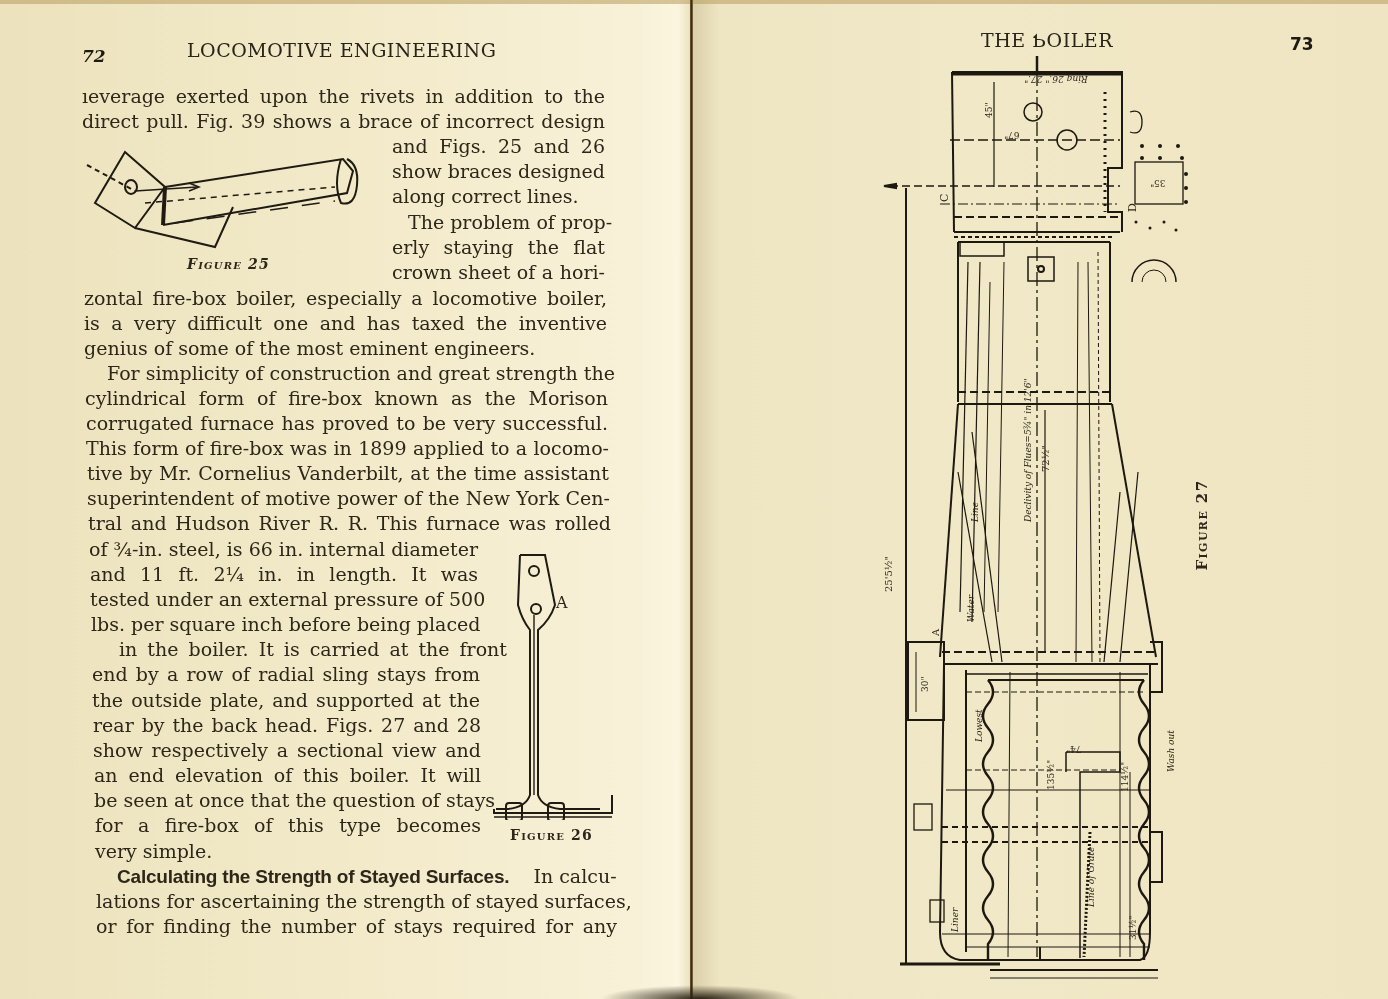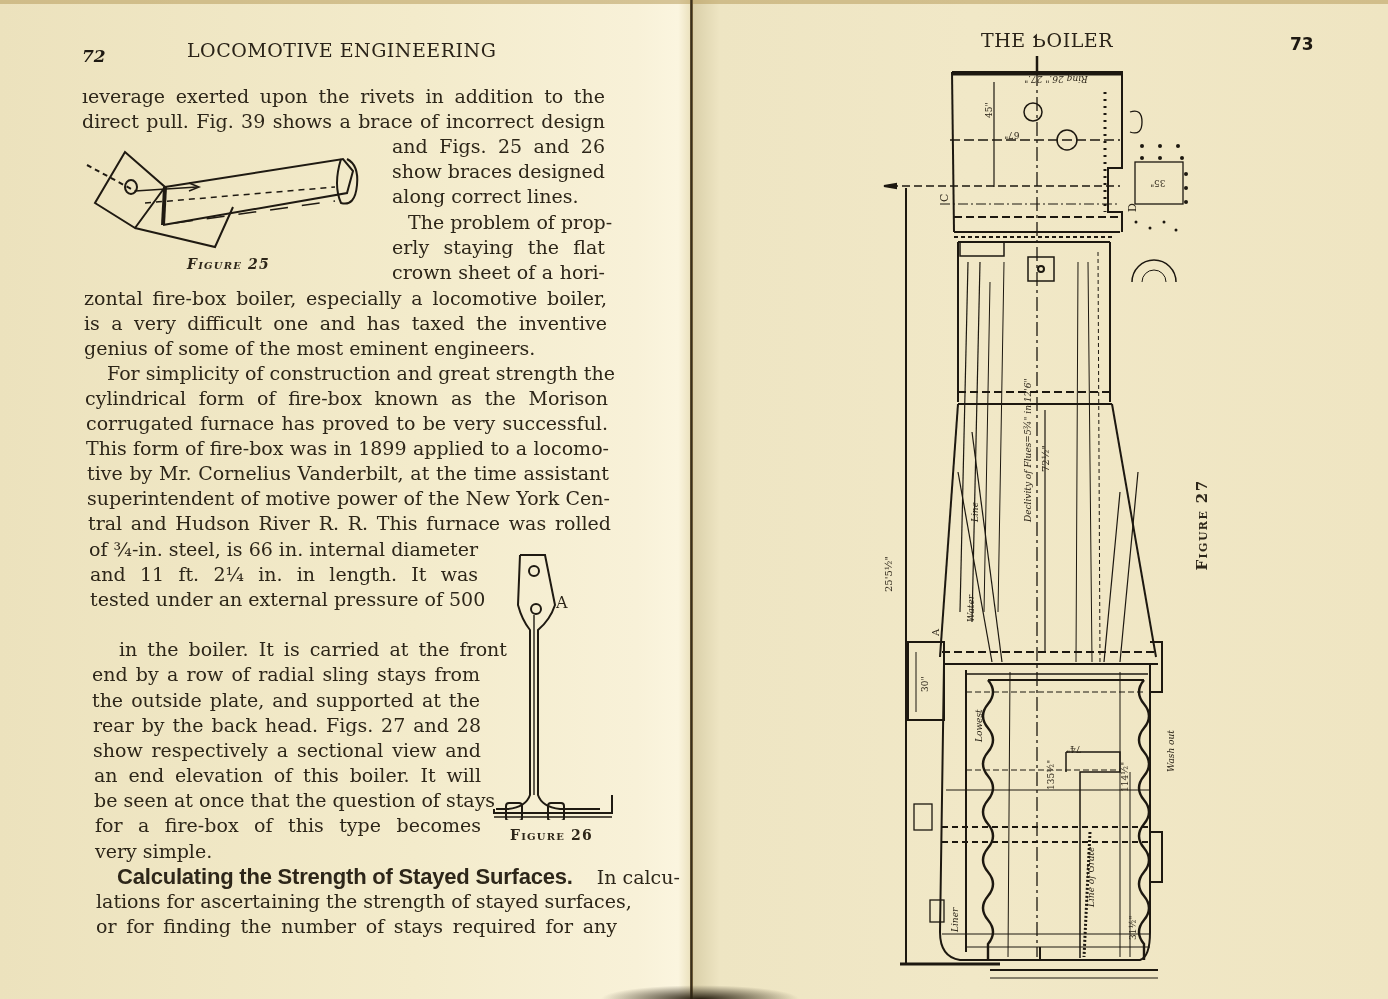--- a/index.html
+++ b/index.html
@@ -14,21 +14,21 @@
 
   .runhead{position:absolute;font-size:19px;letter-spacing:.5px;color:#2a2318;}
   .folio{position:absolute;font-weight:bold;font-size:17px;color:#1e1912;}
   .folio-left{left:82px;top:46px;font-style:italic;}
   .folio-right{left:1290px;top:34px;font-family:"DejaVu Sans","Liberation Sans",sans-serif;}
   .runhead-left{left:187px;top:39px;}
   .runhead-right{left:981px;top:29px;}
 
   .line{position:absolute;font-size:19px;line-height:25px;white-space:nowrap;color:#2d2619;}
   .just{text-align:justify;text-align-last:justify;}
-  .bold-head{font-family:"Liberation Sans","DejaVu Sans",sans-serif;font-weight:bold;font-size:22px;letter-spacing:-.2px;}
+  .bold-head{font-family:"Liberation Sans","DejaVu Sans",sans-serif;font-weight:bold;font-size:19px;letter-spacing:-.2px;}
   .caption{position:absolute;font-size:14px;letter-spacing:1.2px;font-variant:small-caps;color:#2d2619;font-weight:bold;}
   .fig{position:absolute;}
   svg{display:block;}
   .fig27-label{position:absolute;left:1182px;top:470px;width:40px;height:110px;}
   .fig27-label span{position:absolute;left:50%;top:50%;transform:translate(-50%,-50%) rotate(-90deg);white-space:nowrap;font-size:15px;letter-spacing:1.4px;font-variant:small-caps;font-weight:bold;color:#2d2619;}
 </style>
 </head>
 <body>
 
 <div class="spread">
@@ -55,20 +55,21 @@
   <div class="line just" style="left:107px;top:361px;width:501px;">For simplicity of construction and great strength the</div>
   <div class="line just" style="left:85px;top:386px;width:523px;">cylindrical form of fire-box known as the Morison</div>
   <div class="line just" style="left:86px;top:411px;width:522px;">corrugated furnace has proved to be very successful.</div>
   <div class="line just" style="left:86px;top:436px;width:523px;">This form of fire-box was in 1899 applied to a locomo-</div>
   <div class="line just" style="left:87px;top:461px;width:522px;">tive by Mr. Cornelius Vanderbilt, at the time assistant</div>
   <div class="line just" style="left:87px;top:486px;width:523px;">superintendent of motive power of the New York Cen-</div>
   <div class="line just" style="left:88px;top:511px;width:523px;">tral and Hudson River R. R.   This furnace was rolled</div>
   <div class="line just" style="left:89px;top:537px;width:388px;">of ¾-in. steel, is 66 in. internal diameter</div>
   <div class="line just" style="left:90px;top:562px;width:388px;">and 11 ft. 2¼ in. in length.   It was</div>
   <div class="line just" style="left:90px;top:587px;width:388px;">tested under an external pressure of 500</div>
+  <div class="line just" style="left:91px;top:612px;width:388px;">lbs. per square inch before being placed</div>
   <div class="line just" style="left:91px;top:637px;width:388px;margin-left:28px;">in the boiler.   It is carried at the front</div>
   <div class="line just" style="left:92px;top:688px;width:388px;">the outside plate, and supported at the</div>
   <div class="line just" style="left:92px;top:662px;width:388px;">end by a row of radial sling stays from</div>
   <div class="line just" style="left:93px;top:713px;width:388px;">rear by the back head.   Figs. 27 and 28</div>
   <div class="line just" style="left:93px;top:738px;width:388px;">show respectively a sectional view and</div>
   <div class="line just" style="left:94px;top:763px;width:387px;">an end elevation of this boiler.   It will</div>
   <div class="line just" style="left:94px;top:788px;width:387px;">be seen at once that the question of stays</div>
   <div class="line just" style="left:95px;top:813px;width:386px;">for a fire-box of this type becomes</div>
   <div class="line" style="left:95px;top:839px;">very simple.</div>
 

